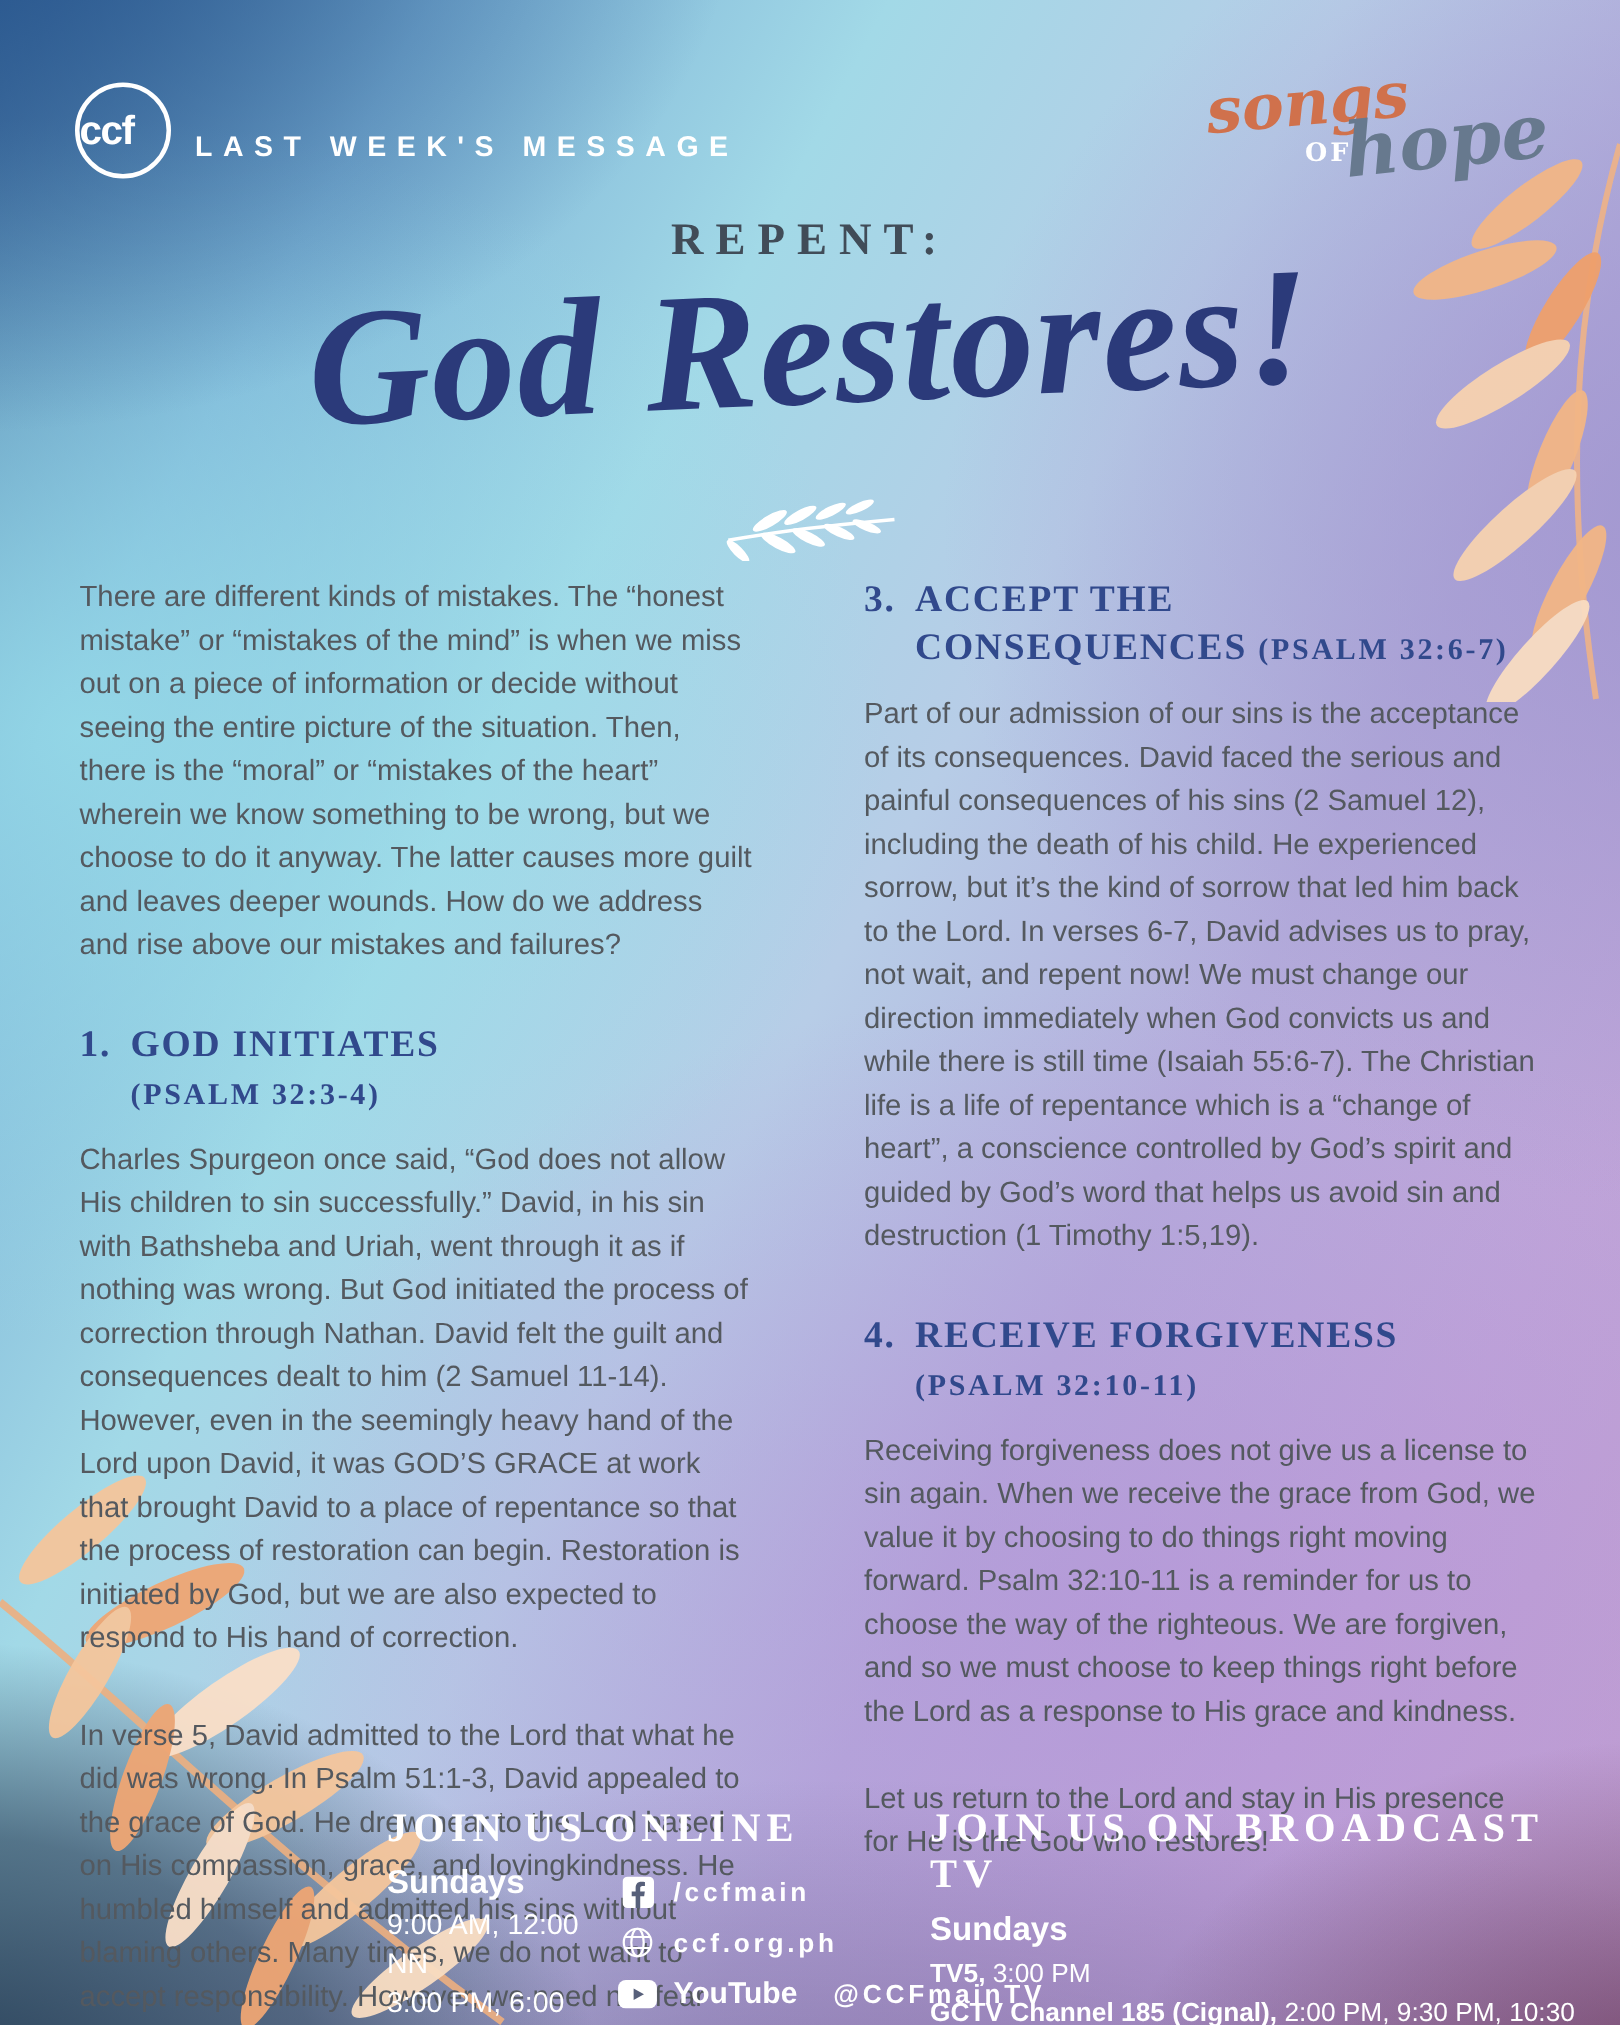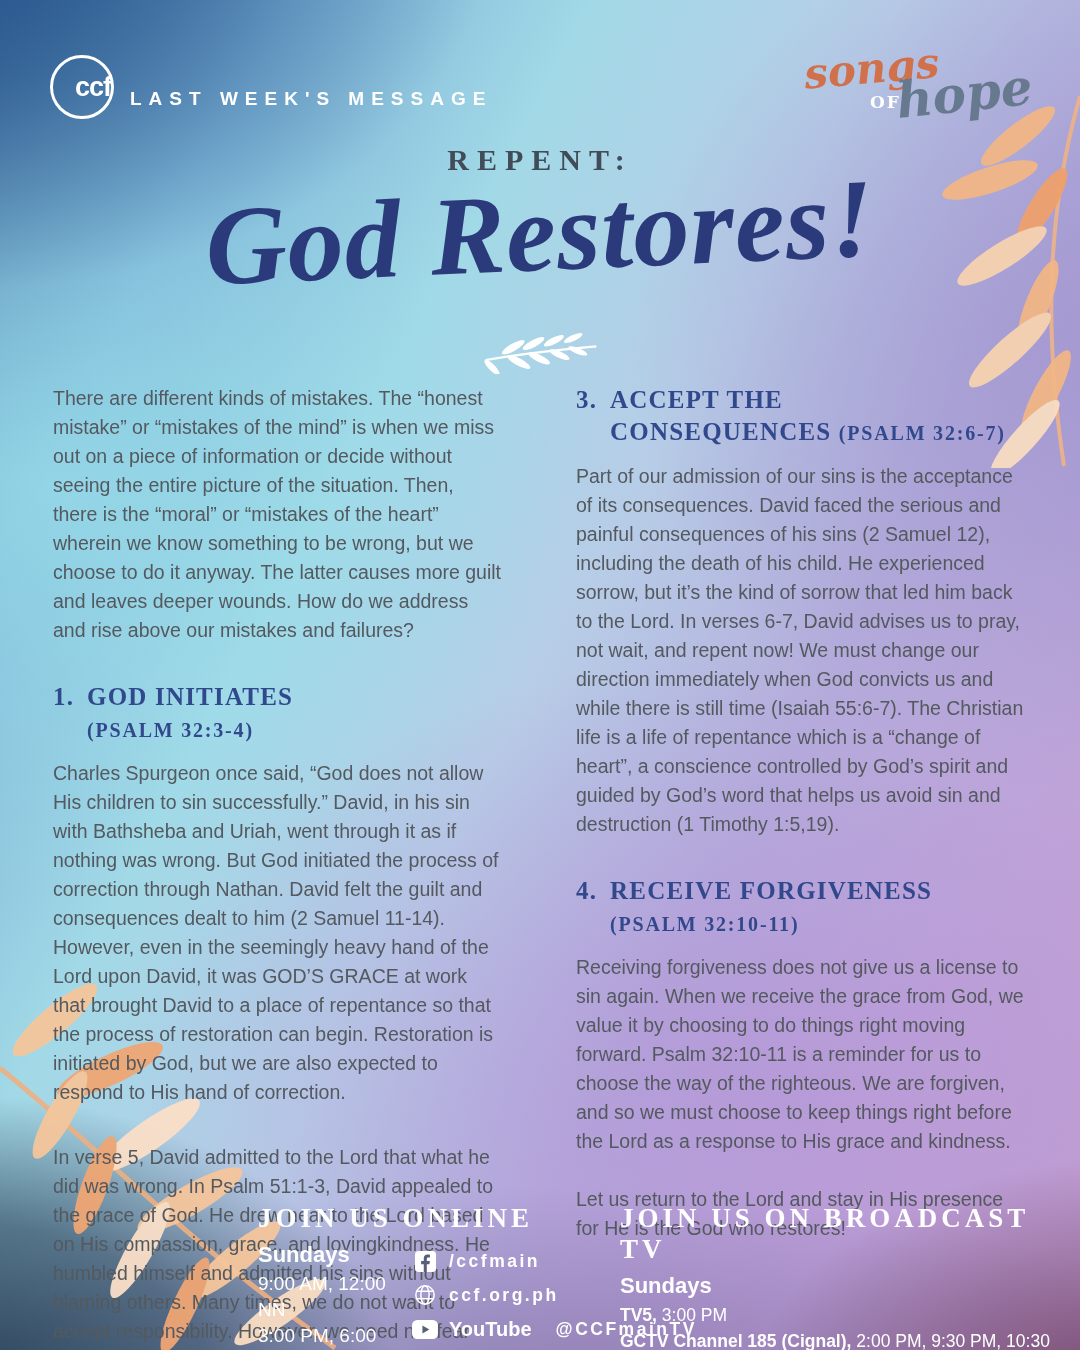--- a/index.html
+++ b/index.html
@@ -11,21 +11,21 @@
       radial-gradient(560px 380px at 104% 105%, rgba(104,57,90,.92) 0%, rgba(104,57,90,0) 68%),
       radial-gradient(1000px 340px at 52% 106%, rgba(96,80,132,.55) 0%, rgba(96,80,132,0) 72%),
       radial-gradient(780px 560px at -2% -6%, rgba(37,83,140,.95) 0%, rgba(37,83,140,0) 66%),
       radial-gradient(870px 660px at 5% 36%, rgba(152,222,234,.8) 0%, rgba(152,222,234,0) 62%),
       radial-gradient(860px 760px at 106% 26%, rgba(158,148,206,.85) 0%, rgba(158,148,206,0) 60%),
       radial-gradient(920px 640px at 68% 80%, rgba(178,142,214,.55) 0%, rgba(178,142,214,0) 66%),
       linear-gradient(118deg,#44719f 0%,#7cb2d6 16%,#a2d9e7 33%,#b7cde7 50%,#b5addc 66%,#bfa5d9 82%,#c29fd0 100%);
   }
   
   .logo{position:absolute;left:50px;top:55px;width:58px;height:58px;border:3px solid #fff;border-radius:50%;
-        display:flex;align-items:center;justify-content:flex-end;}
+        display:flex;align-items:center;justify-content:flex-start;}
   .logo span{color:#fff;font-weight:bold;font-size:27px;letter-spacing:-1px;}
   .kicker{position:absolute;left:130px;top:88px;color:#fff;font-weight:bold;font-size:19px;letter-spacing:7px;}
   .soh{position:absolute;right:66px;top:38px;width:240px;height:100px;font-family:"DejaVu Serif",serif;}
   .soh .songs{position:absolute;left:30px;top:6px;font-style:italic;font-weight:bold;font-size:42px;color:#d0714c;transform:rotate(-5deg);}
   .soh .of{position:absolute;left:96px;top:54px;font-size:17px;letter-spacing:2px;color:#fff;font-weight:bold;}
   .soh .hope{position:absolute;left:122px;top:26px;font-style:italic;font-weight:bold;font-size:50px;color:#67798e;transform:rotate(-6deg);}
   
   .title-kicker{position:absolute;left:0;top:143px;width:100%;text-align:center;
     font-family:"Liberation Serif",serif;font-weight:bold;font-size:30px;letter-spacing:8px;color:#414c58;}
   .title-main{position:absolute;left:0;top:168px;width:100%;text-align:center;

